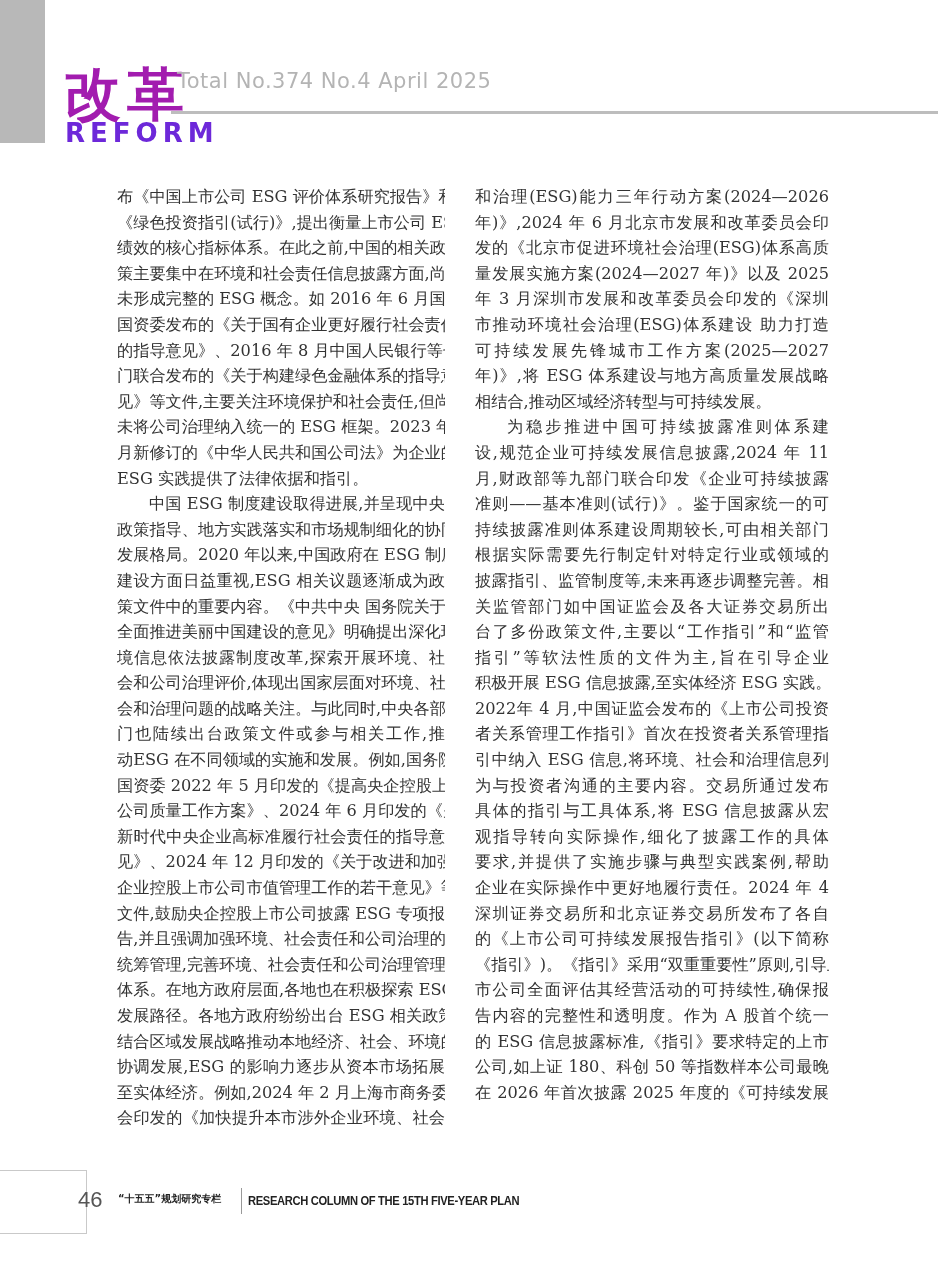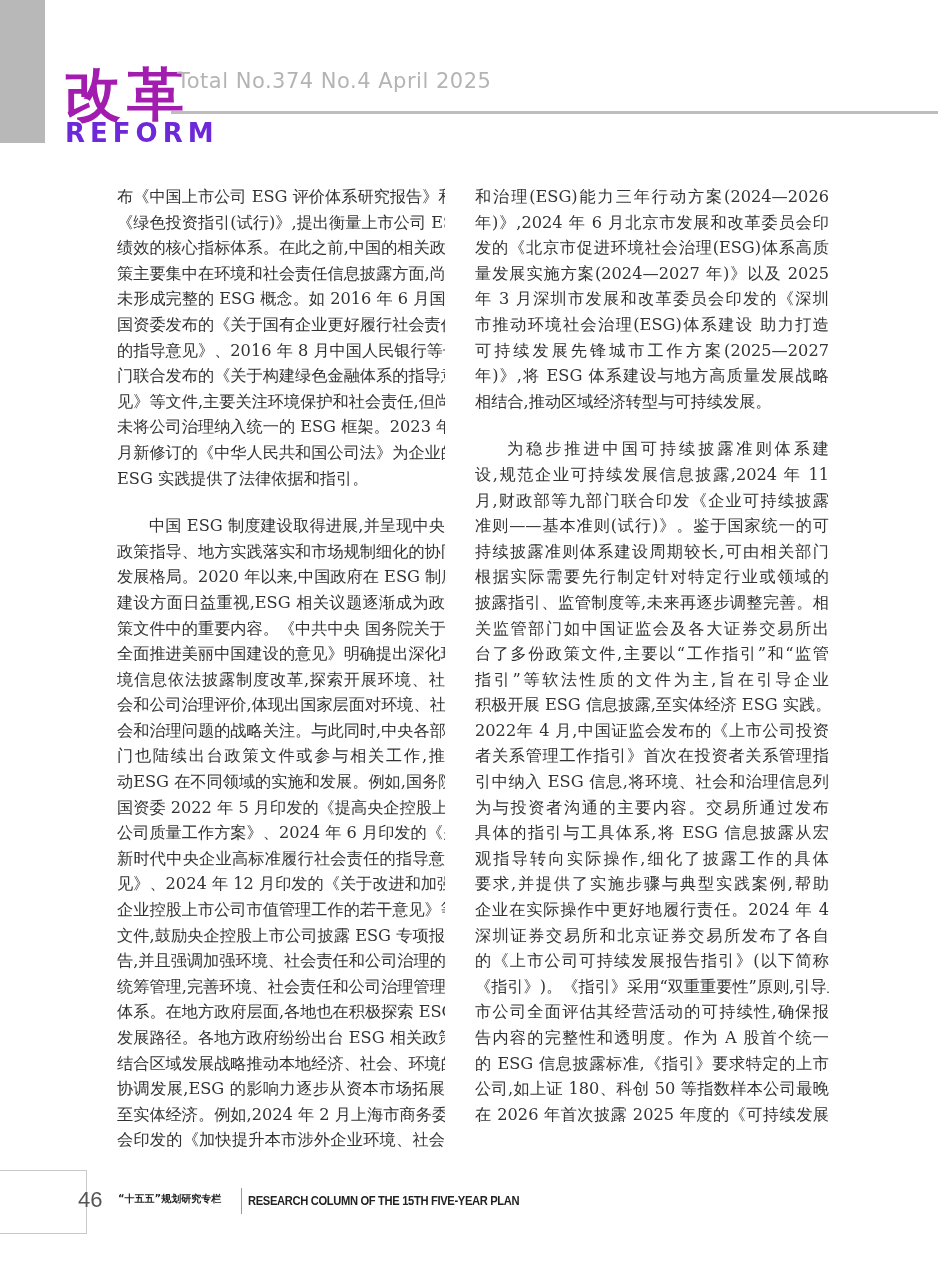--- a/index.html
+++ b/index.html
@@ -14,21 +14,21 @@
       font-family:"DejaVu Sans", sans-serif; line-height:26px; }
     .issue { position:absolute; left:177px; top:66px; font-size:21px; color:#b4b4b4; letter-spacing:0.5px;
       font-family:"DejaVu Sans", sans-serif; line-height:30px; }
     .header-rule { position:absolute; left:171px; top:111px; width:767px; height:3px; background:#bdbdbd; }
 
     .col { position:absolute; top:184px; font-size:16.2px; line-height:25.6px; color:#333; text-align:justify; }
     .col.left { left:117px; width:328px; }
     .col.right { left:475px; width:354px; }
     .line { display:block; white-space:nowrap; text-align:justify; text-align-last:justify; height:25.6px; overflow:hidden; }
     .line.last { text-align-last:left; }
-    .line.indent { padding-left:32px;margin-top:22px; }
+    .line.indent { padding-left:32px; }
 
     .footer-box { position:absolute; left:0; top:1170px; width:86px; height:62px; border:1px solid #c9c9c9; border-left:none; }
     .page-num { position:absolute; left:78px; top:1187px; font-size:22px; color:#555; font-family:Liberation Sans, sans-serif; }
     .footer-cn { position:absolute; left:118px; top:1192px; font-size:10px; font-weight:bold; color:#222; font-family:"DejaVu Sans", sans-serif; }
     .footer-sep { position:absolute; left:241px; top:1188px; width:1px; height:26px; background:#999; }
     .footer-en { position:absolute; left:248px; top:1193px; font-size:13px; font-weight:bold; color:#222; letter-spacing:-0.4px;
       font-family:"Liberation Sans", sans-serif; transform:scaleX(0.86); transform-origin:left center; white-space:nowrap; }
   </style>
 </head>
 <body>

